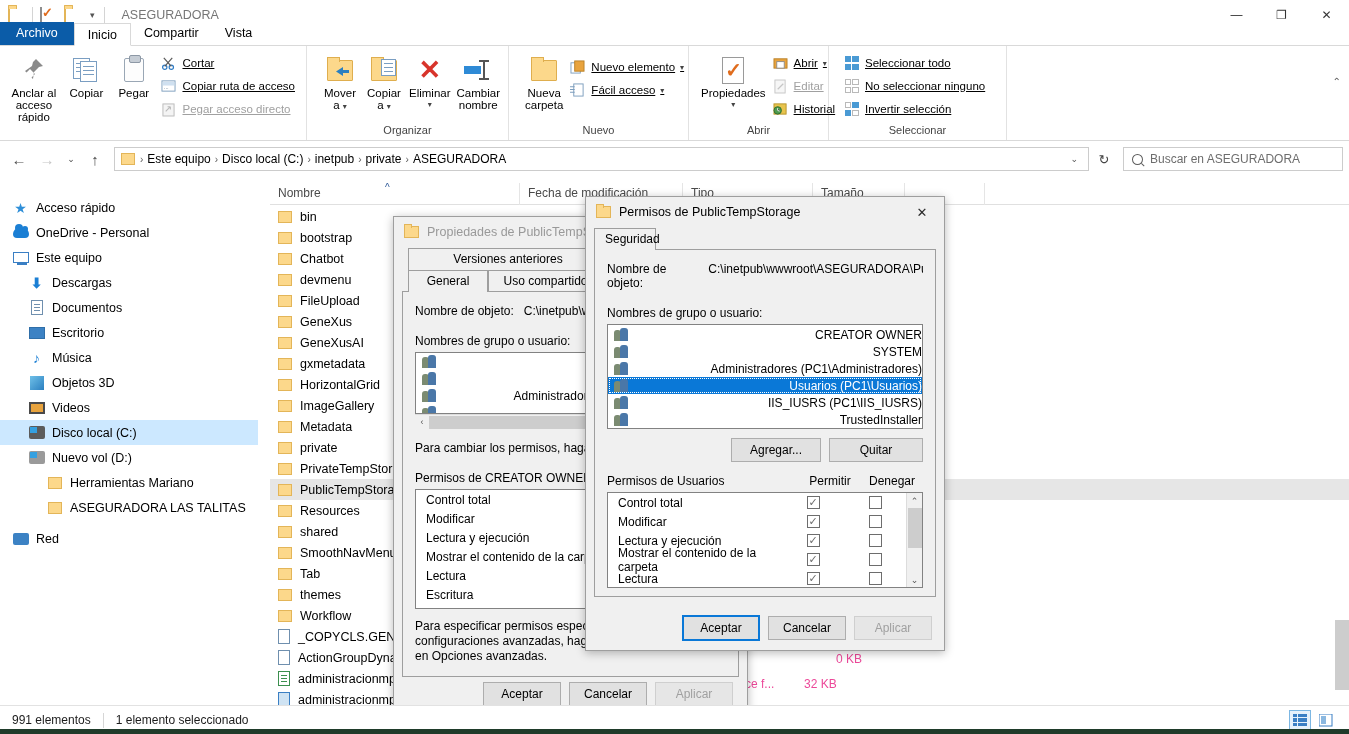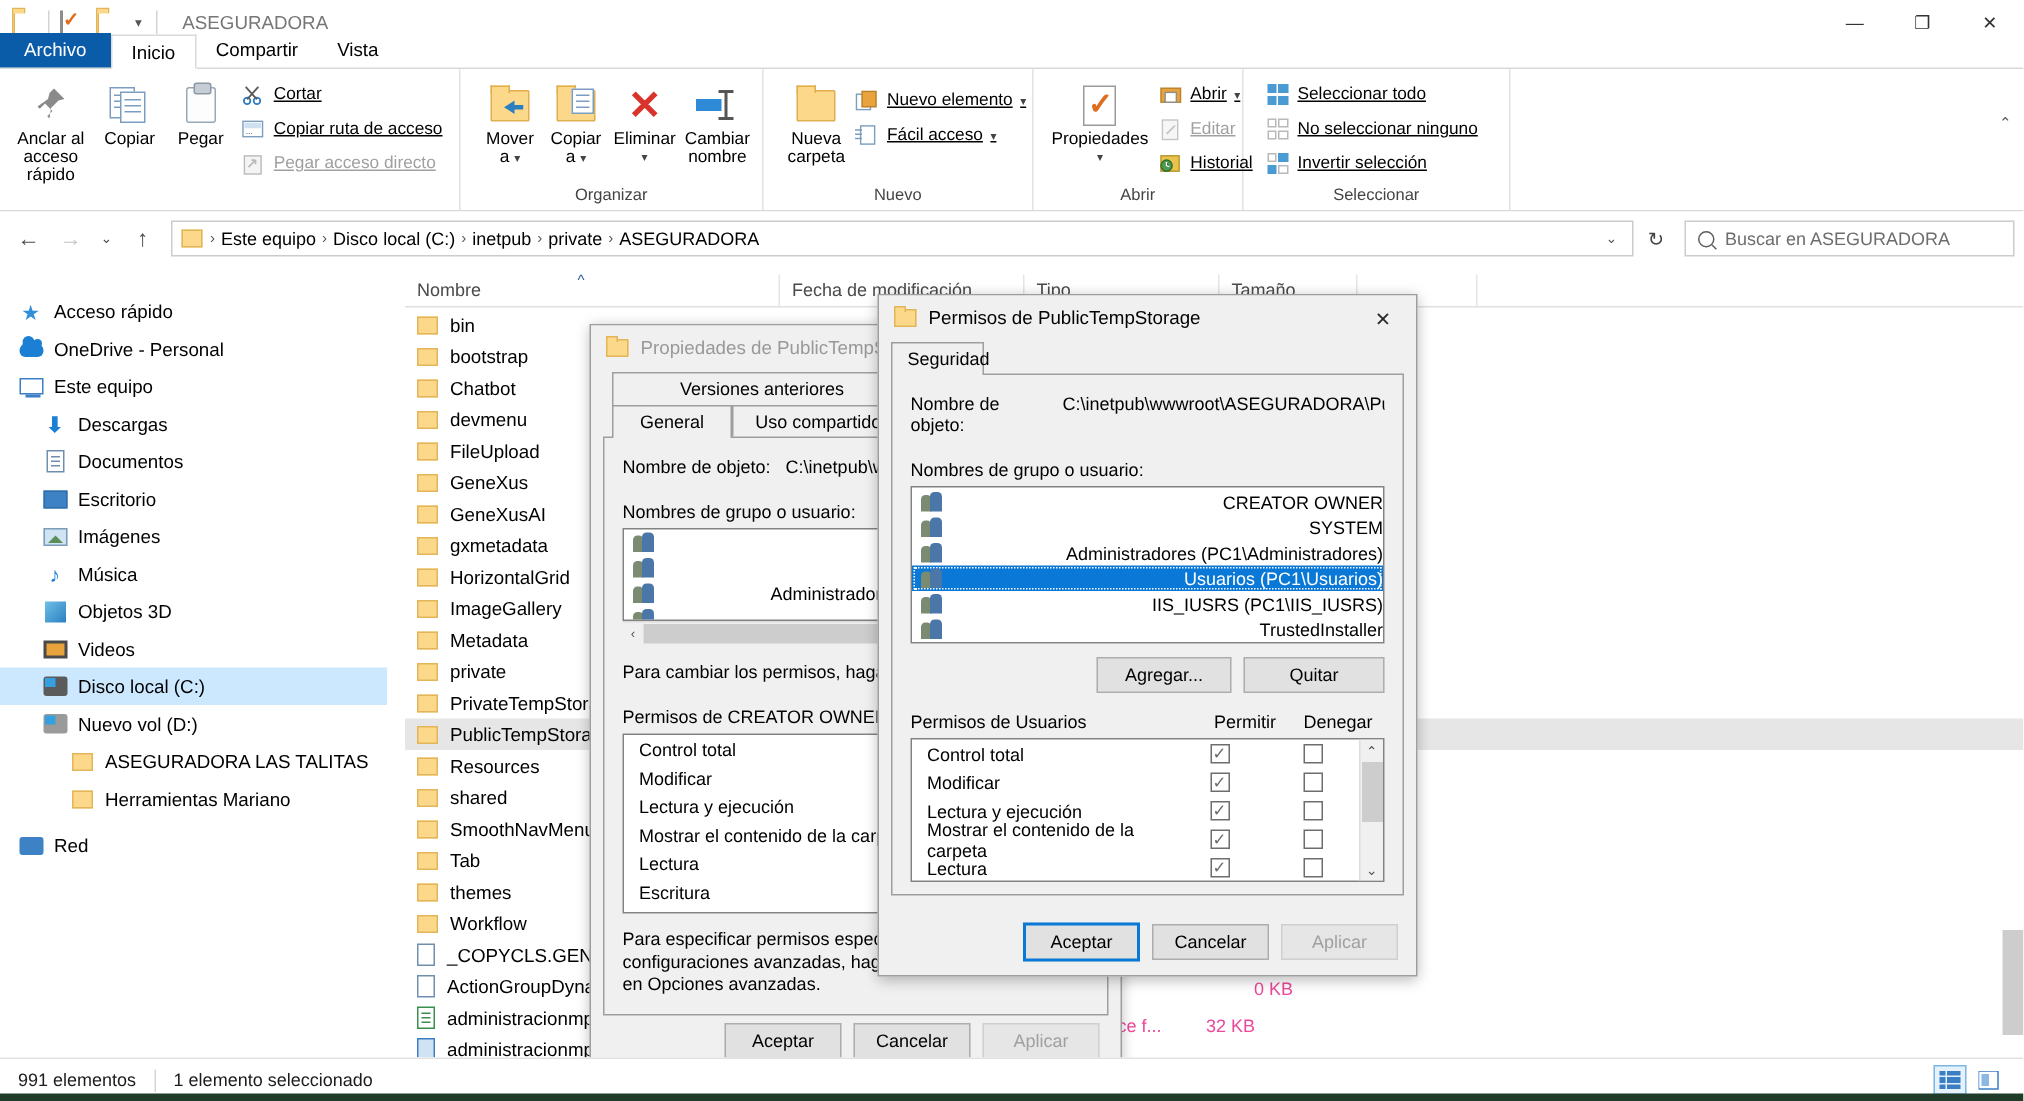--- a/index.html
+++ b/index.html
@@ -567,26 +567,20 @@
       </span>
     <span>Documentos</span>
   </div>
   <div class="navitem lvl1">
     <span class="nav-ic">
         <span class="deskic"></span>
       </span>
     <span>Escritorio</span>
   </div>
   <div class="navitem lvl1">
-    <span class="nav-ic">
-        <span class="imgic"></span>
-      </span>
-    <span>Imágenes</span>
-  </div>
-  <div class="navitem lvl1">
     <span class="nav-ic noteic">♪</span>
     <span>Música</span>
   </div>
   <div class="navitem lvl1">
     <span class="nav-ic">
         <span class="cubeic"></span>
       </span>
     <span>Objetos 3D</span>
   </div>
   <div class="navitem lvl1">
@@ -604,27 +598,27 @@
   <div class="navitem lvl1">
     <span class="nav-ic">
         <span class="diskic" style="background:#9a9a9a"></span>
       </span>
     <span>Nuevo vol (D:)</span>
   </div>
   <div class="navitem lvl2">
     <span class="nav-ic">
         <span class="folderlil"></span>
       </span>
+    <span>Herramientas Mariano</span>
+  </div>
+  <div class="navitem lvl2">
+    <span class="nav-ic">
+        <span class="folderlil"></span>
+      </span>
     <span>ASEGURADORA LAS TALITAS</span>
-  </div>
-  <div class="navitem lvl2">
-    <span class="nav-ic">
-        <span class="folderlil"></span>
-      </span>
-    <span>Herramientas Mariano</span>
   </div>
   <div class="navitem" style="margin-top:6px">
     <span class="nav-ic">
         <span class="netic"></span>
       </span>
     <span>Red</span>
   </div>
 </div>
 
 <div class="filelist">

